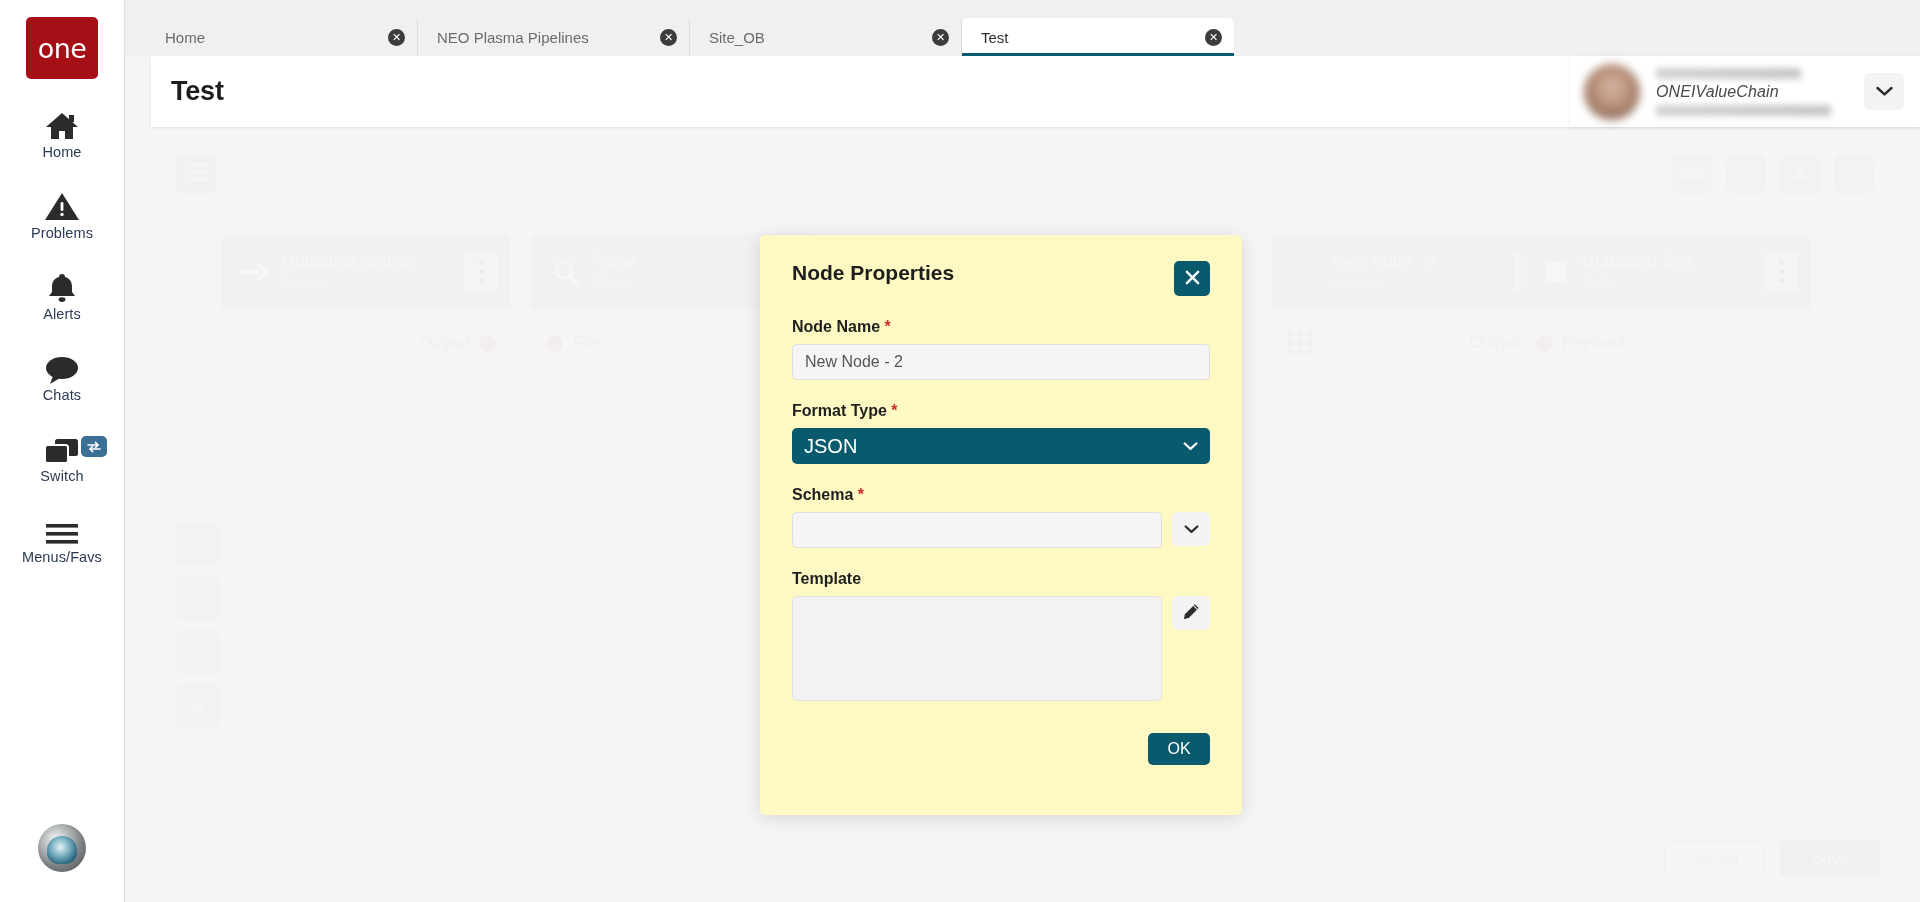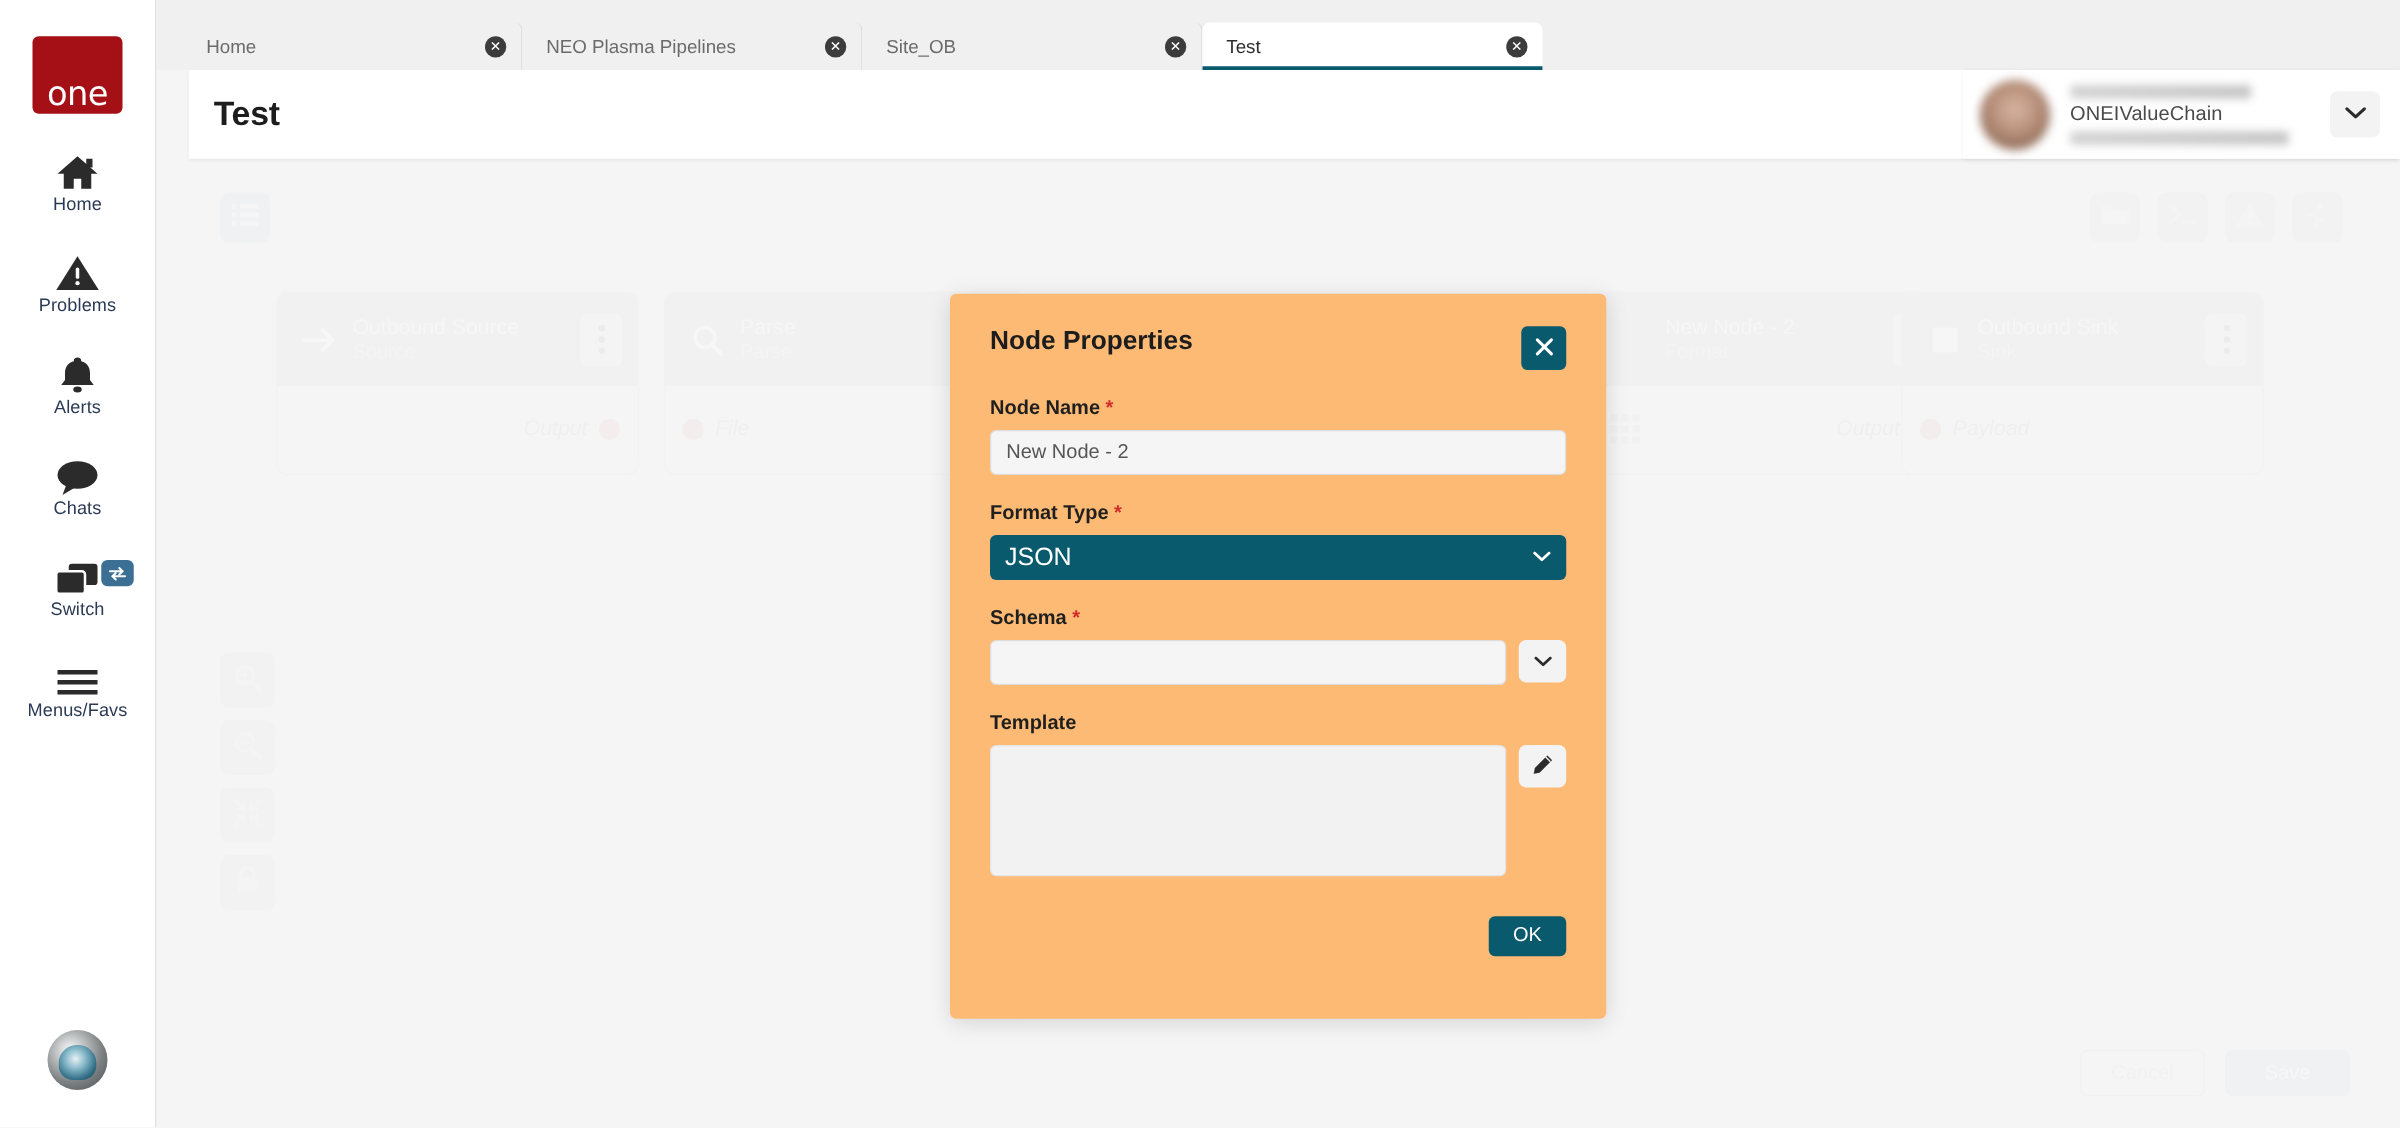--- a/index.html
+++ b/index.html
@@ -10,23 +10,23 @@
   }
   body { position: relative; }
 
   
   #left-rail {
     position: absolute; left: 0; top: 0; width: 125px; height: 902px;
     background: #ffffff; border-right: 1px solid #e0e0e0;
     display: flex; flex-direction: column; align-items: center; z-index: 30;
   }
   #brand-logo {
-    width: 72px; height: 62px; margin-top: 29px;
+    width: 72px; height: 62px; margin-top: 17px;
     background: #a50f16; border-radius: 5px;
-    display: flex; align-items: flex-end; justify-content: center;
+    display: flex; align-items: center; justify-content: center;
   }
   #brand-logo span {
     color: #fff; font-size: 27px; font-weight: 400;
     letter-spacing: -0.5px; font-family: "DejaVu Sans", sans-serif;
   }
   .rail-item {
     width: 100%; margin-top: 26px;
     display: flex; flex-direction: column; align-items: center;
     cursor: pointer; position: relative;
   }
@@ -121,21 +121,21 @@
     width: 56px; height: 56px; border-radius: 50%; margin-left: 14px;
     background: radial-gradient(circle at 50% 42%, #d6b6a4 0%, #b78f79 45%, #6a4b3c 100%);
     filter: blur(4px);
   }
   #user-text { margin-left: 16px; flex: 1; }
   .blur-line {
     height: 11px; border-radius: 3px;
     background: linear-gradient(90deg,#d3d3d3,#c6c6c6);
     filter: blur(3.2px);
   }
-  #user-org { font-size: 16px; color: #4a4a4a; margin: 4px 0; letter-spacing: .1px; }
+  #user-org { font-size: 16px; color: #4a4a4a; margin: 4px 0; letter-spacing: .1px; font-style: italic; }
   #user-chevron {
     width: 40px; height: 37px; border-radius: 6px; background: #f3f3f3;
     display: flex; align-items: center; justify-content: center;
     margin-right: 16px; cursor: pointer;
   }
 
   
   #canvas {
     position: absolute; left: 151px; top: 127px; width: 1769px; height: 775px;
     background: #f5f5f5; opacity: .30; z-index: 5;
@@ -189,22 +189,22 @@
     font-family: "Liberation Sans", sans-serif;
   }
   #save-button {
     width: 100px; height: 37px; border-radius: 6px; background: #e3e7ea;
     border: none; color: #fafafa; font-size: 16px; cursor: pointer;
     font-family: "Liberation Sans", sans-serif;
   }
 
   
   #modal {
-    position: absolute; left: 760px; top: 235px; width: 525px; height: 580px;
-    background: #fdba74; border-radius: 5px; z-index: 40;
+    position: absolute; left: 760px; top: 235px; width: 482px; height: 580px;
+    background: #fef9c3; border-radius: 5px; z-index: 40;
     box-shadow: 0 3px 18px rgba(0,0,0,.13);
     padding: 26px 32px 0 32px;
   }
   #modal-header { display: flex; align-items: flex-start; }
   #modal-title { font-size: 21px; font-weight: bold; color: #1d1d1d; }
   #modal-close {
     margin-left: auto; width: 36px; height: 35px; border-radius: 5px;
     background: #0a5a6e; display: flex; align-items: center; justify-content: center;
     cursor: pointer; border: none;
   }

